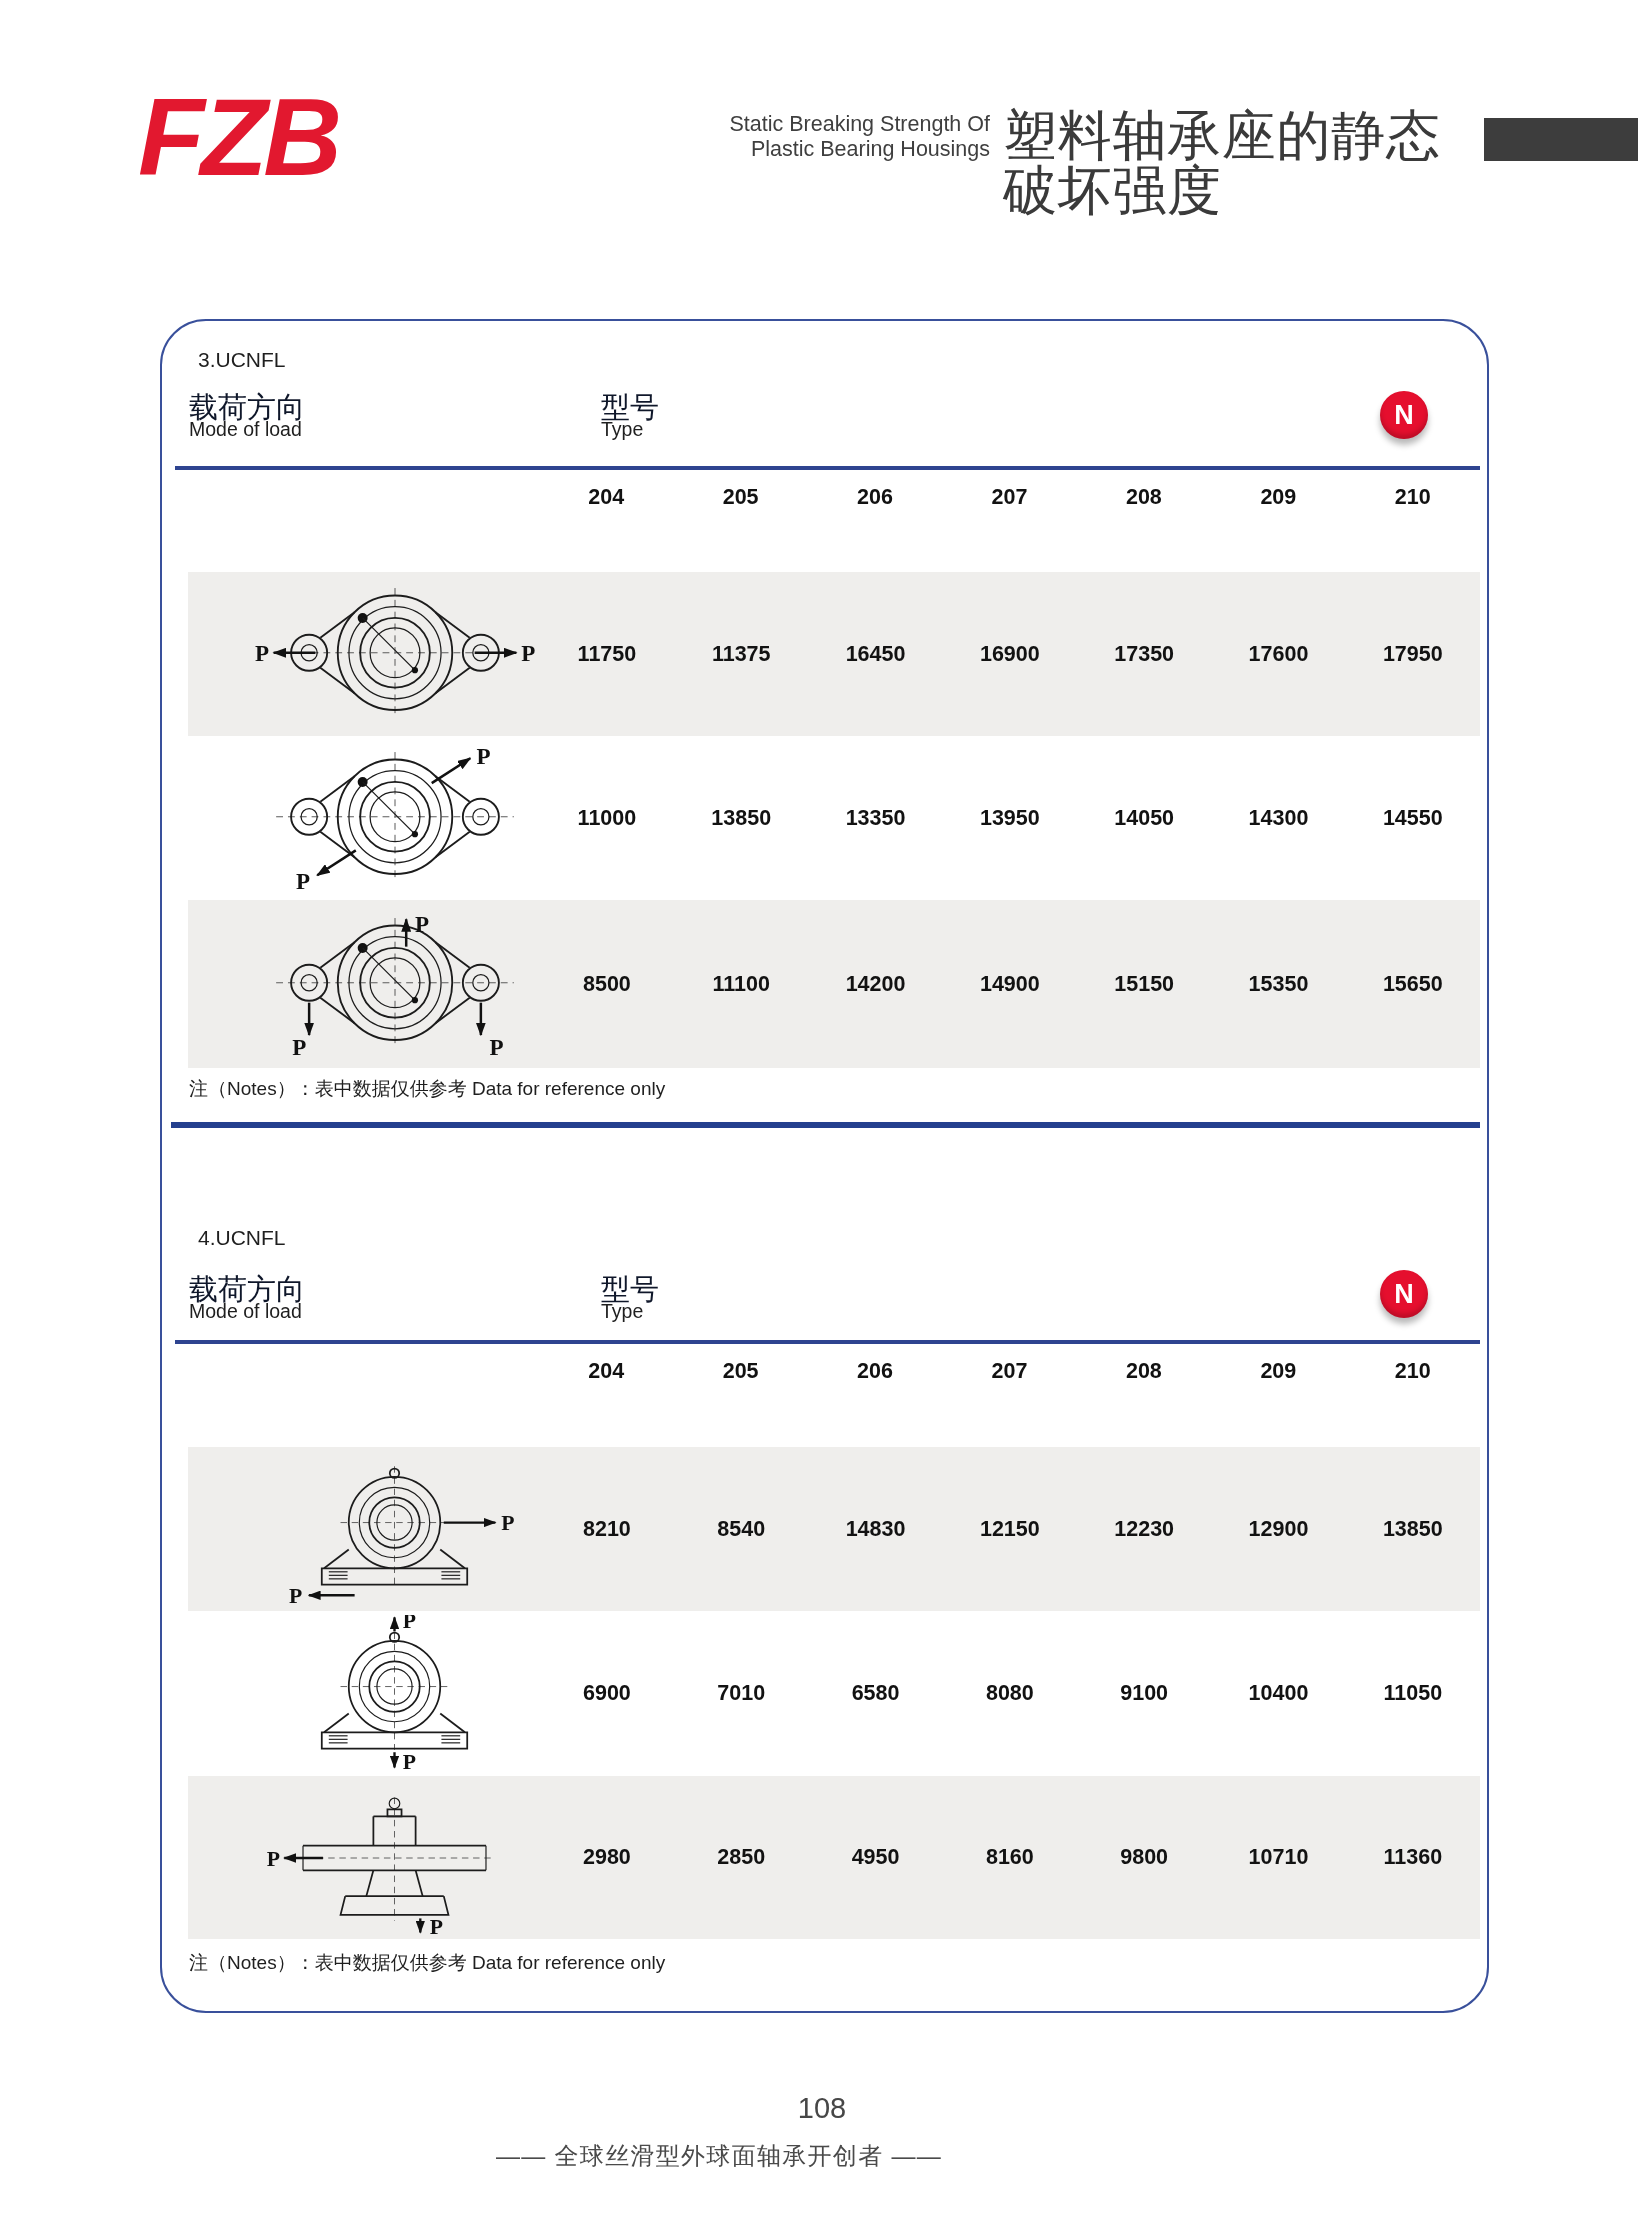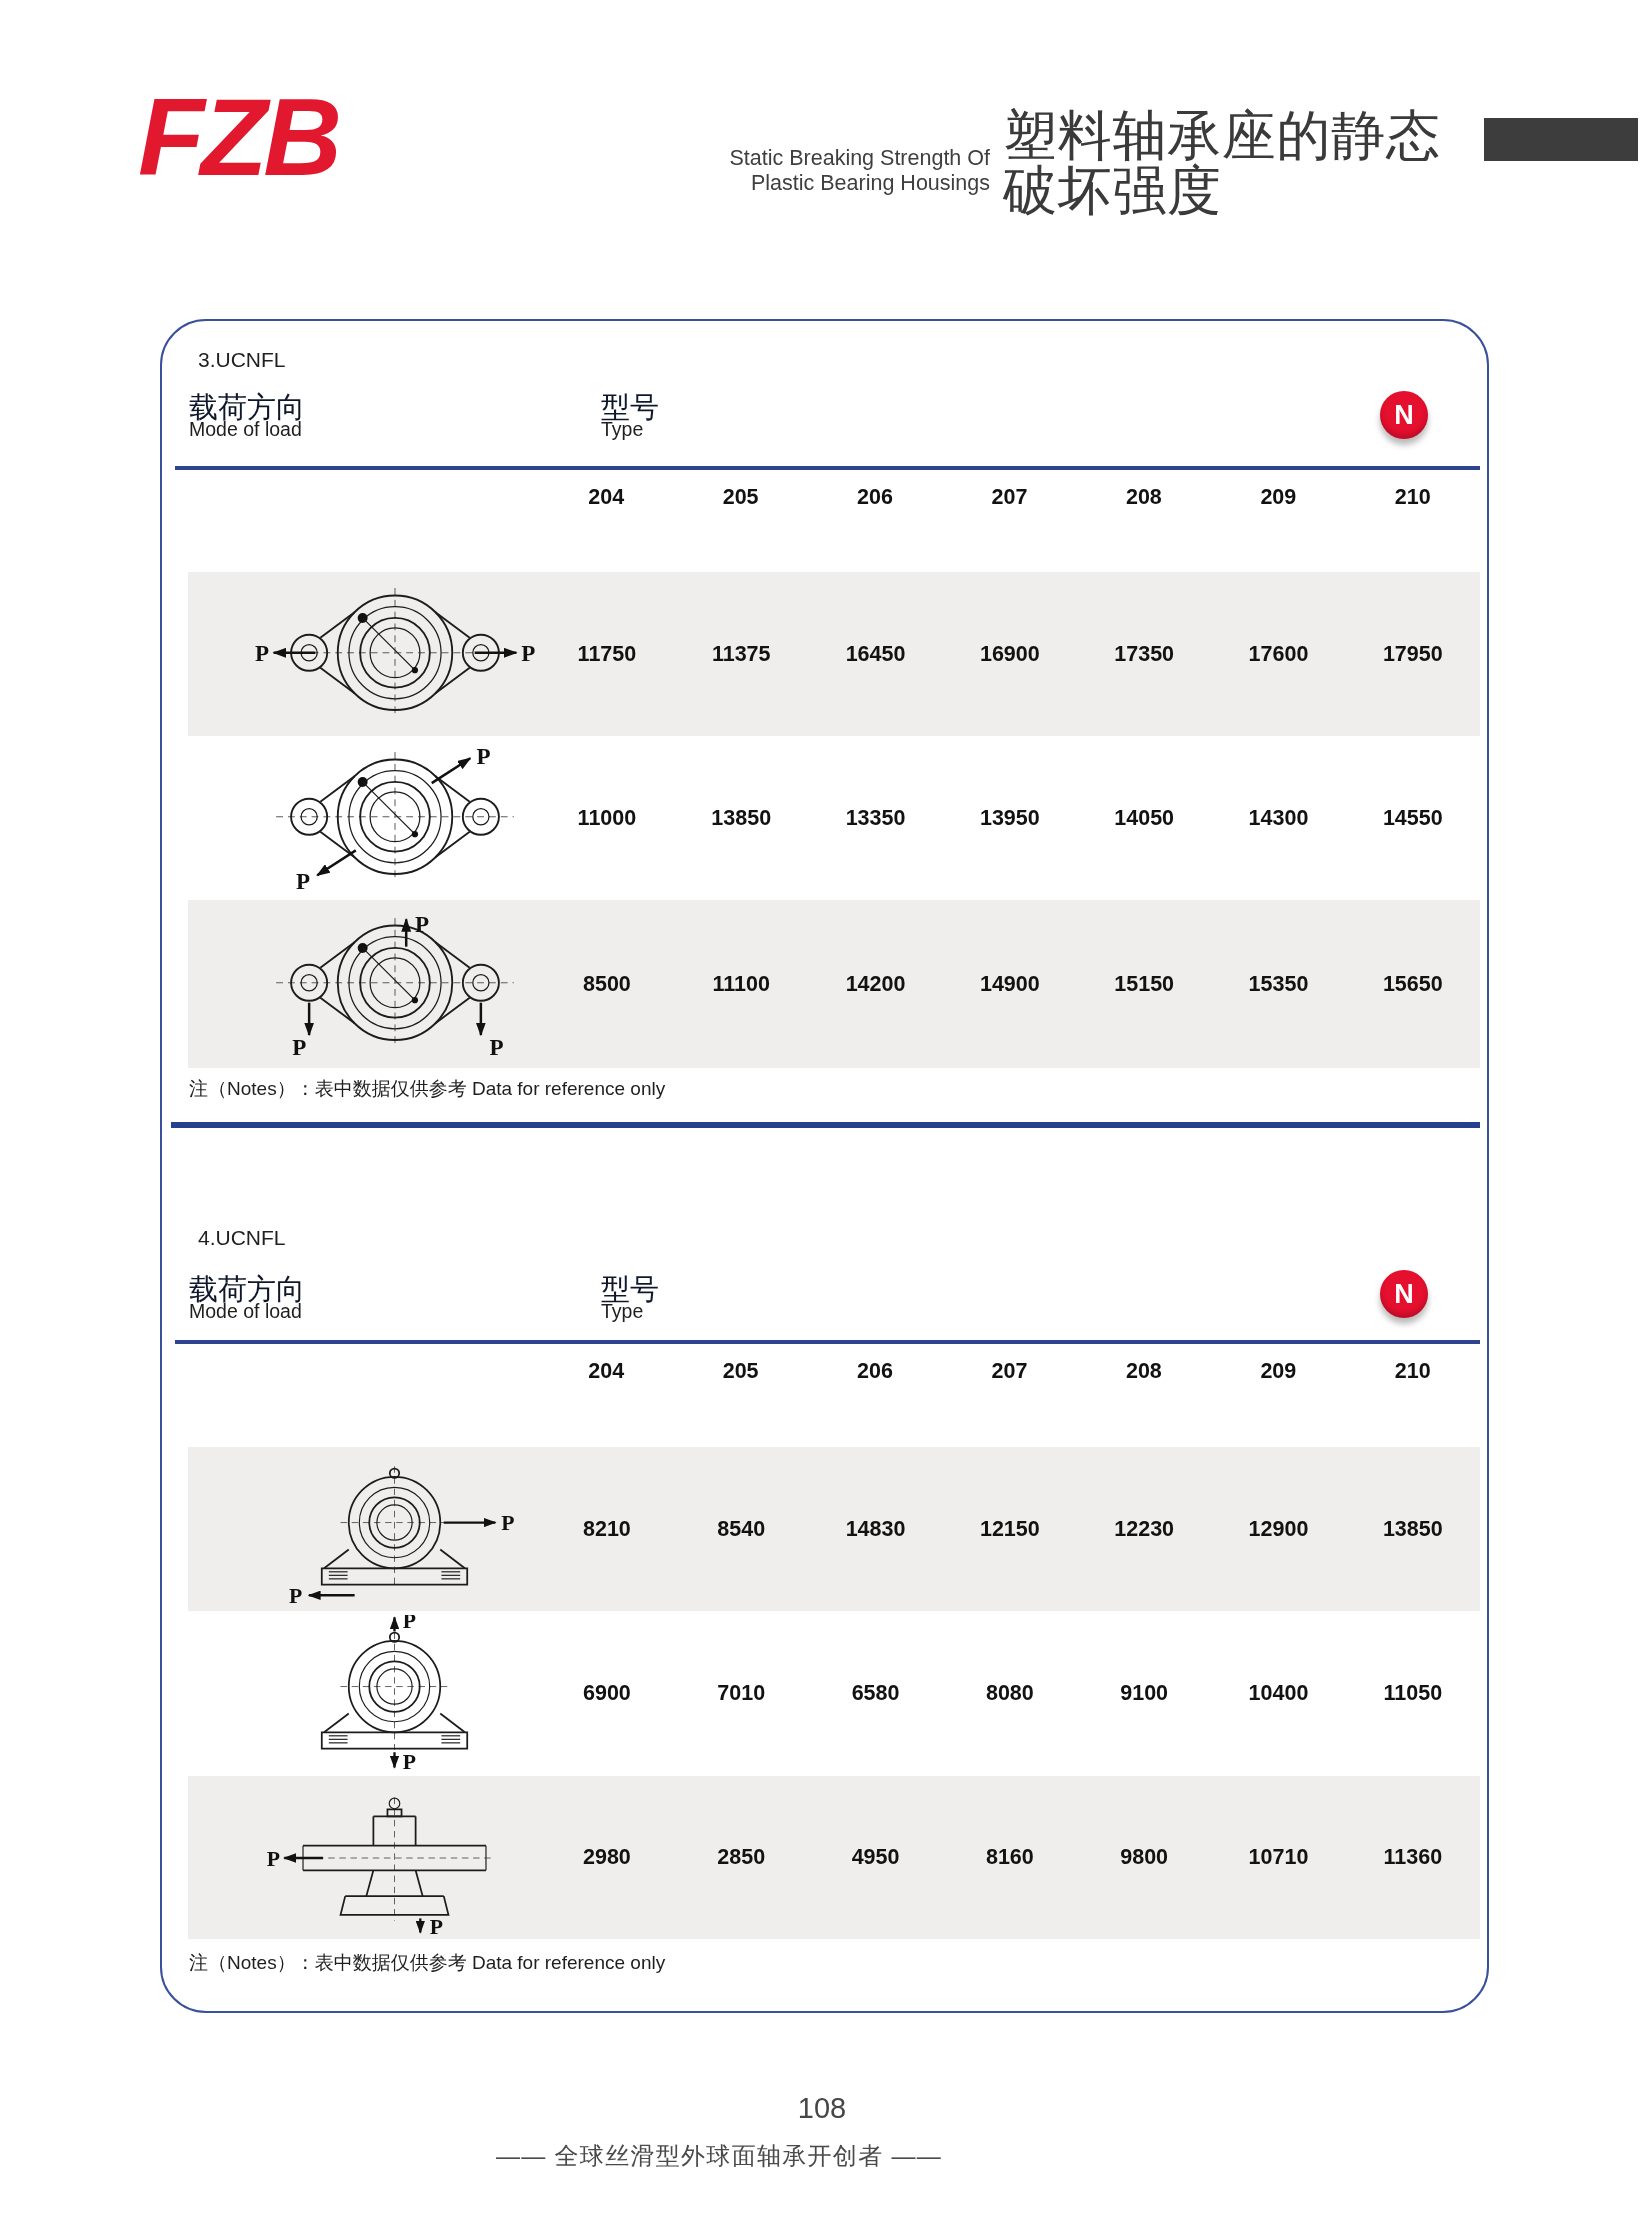--- a/index.html
+++ b/index.html
@@ -3,21 +3,21 @@
 <meta charset="utf-8">
 <style>
   html,body{margin:0;padding:0;background:#fff;}
   #page{position:relative;width:1644px;height:2239px;background:#fff;overflow:hidden;
         font-family:"Liberation Sans","DejaVu Sans",sans-serif;color:#1c1c1c;border-radius:11px;}
 
   
   .logo{position:absolute;left:138px;top:83px;font-size:109px;font-weight:900;font-style:italic;
         letter-spacing:-3.9px;color:#e2182f;line-height:1;}
   .title-en{position:absolute;left:664px;top:112px;width:326px;text-align:right;
-            font-size:21.5px;line-height:25.4px;color:#3f3f3f;margin-top:34px;}
+            font-size:21.5px;line-height:25.4px;color:#3f3f3f;}
   .title-zh{position:absolute;left:1003px;top:108px;width:475px;text-align:left;
             font-size:54px;font-weight:500;color:#3a3a3a;line-height:55px;letter-spacing:0.7px;}
   .darkbar{position:absolute;left:1484px;top:118px;width:154px;height:43px;background:#3d3d3d;}
 
   
   .container{position:absolute;left:160px;top:319px;width:1329px;height:1694px;
              border:2px solid #39509b;border-radius:46px;box-sizing:border-box;background:#fff;}
 
   .sec-title{position:absolute;left:198px;font-size:21px;color:#1f1f1f;text-align:center;}
   .lbl-zh{position:absolute;font-size:29px;color:#0f172a;}

